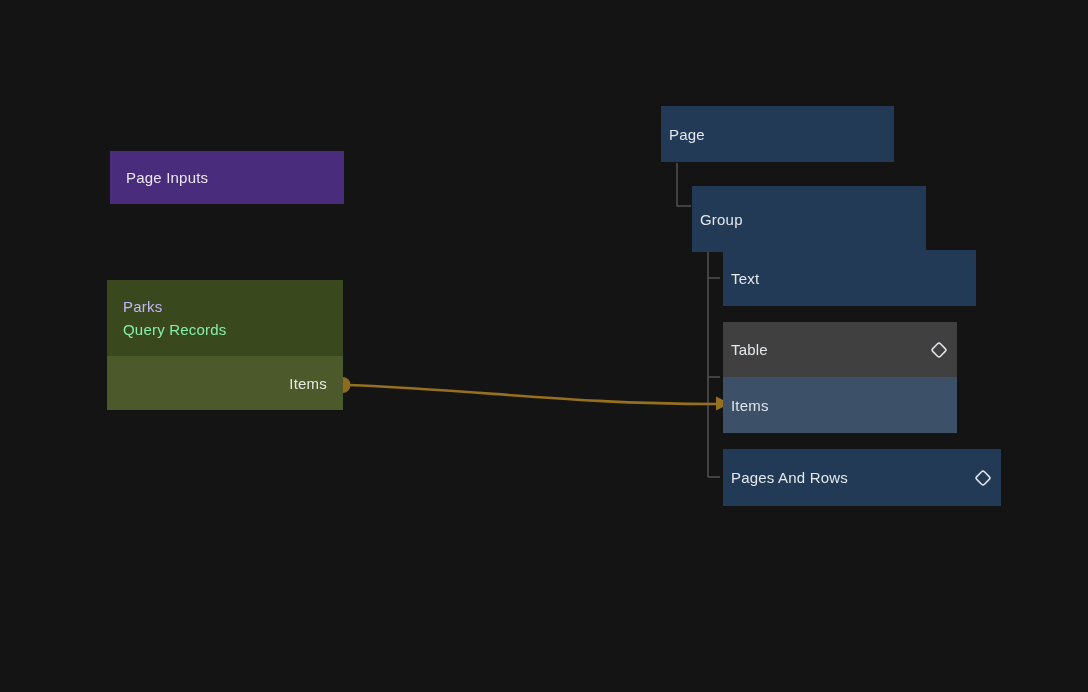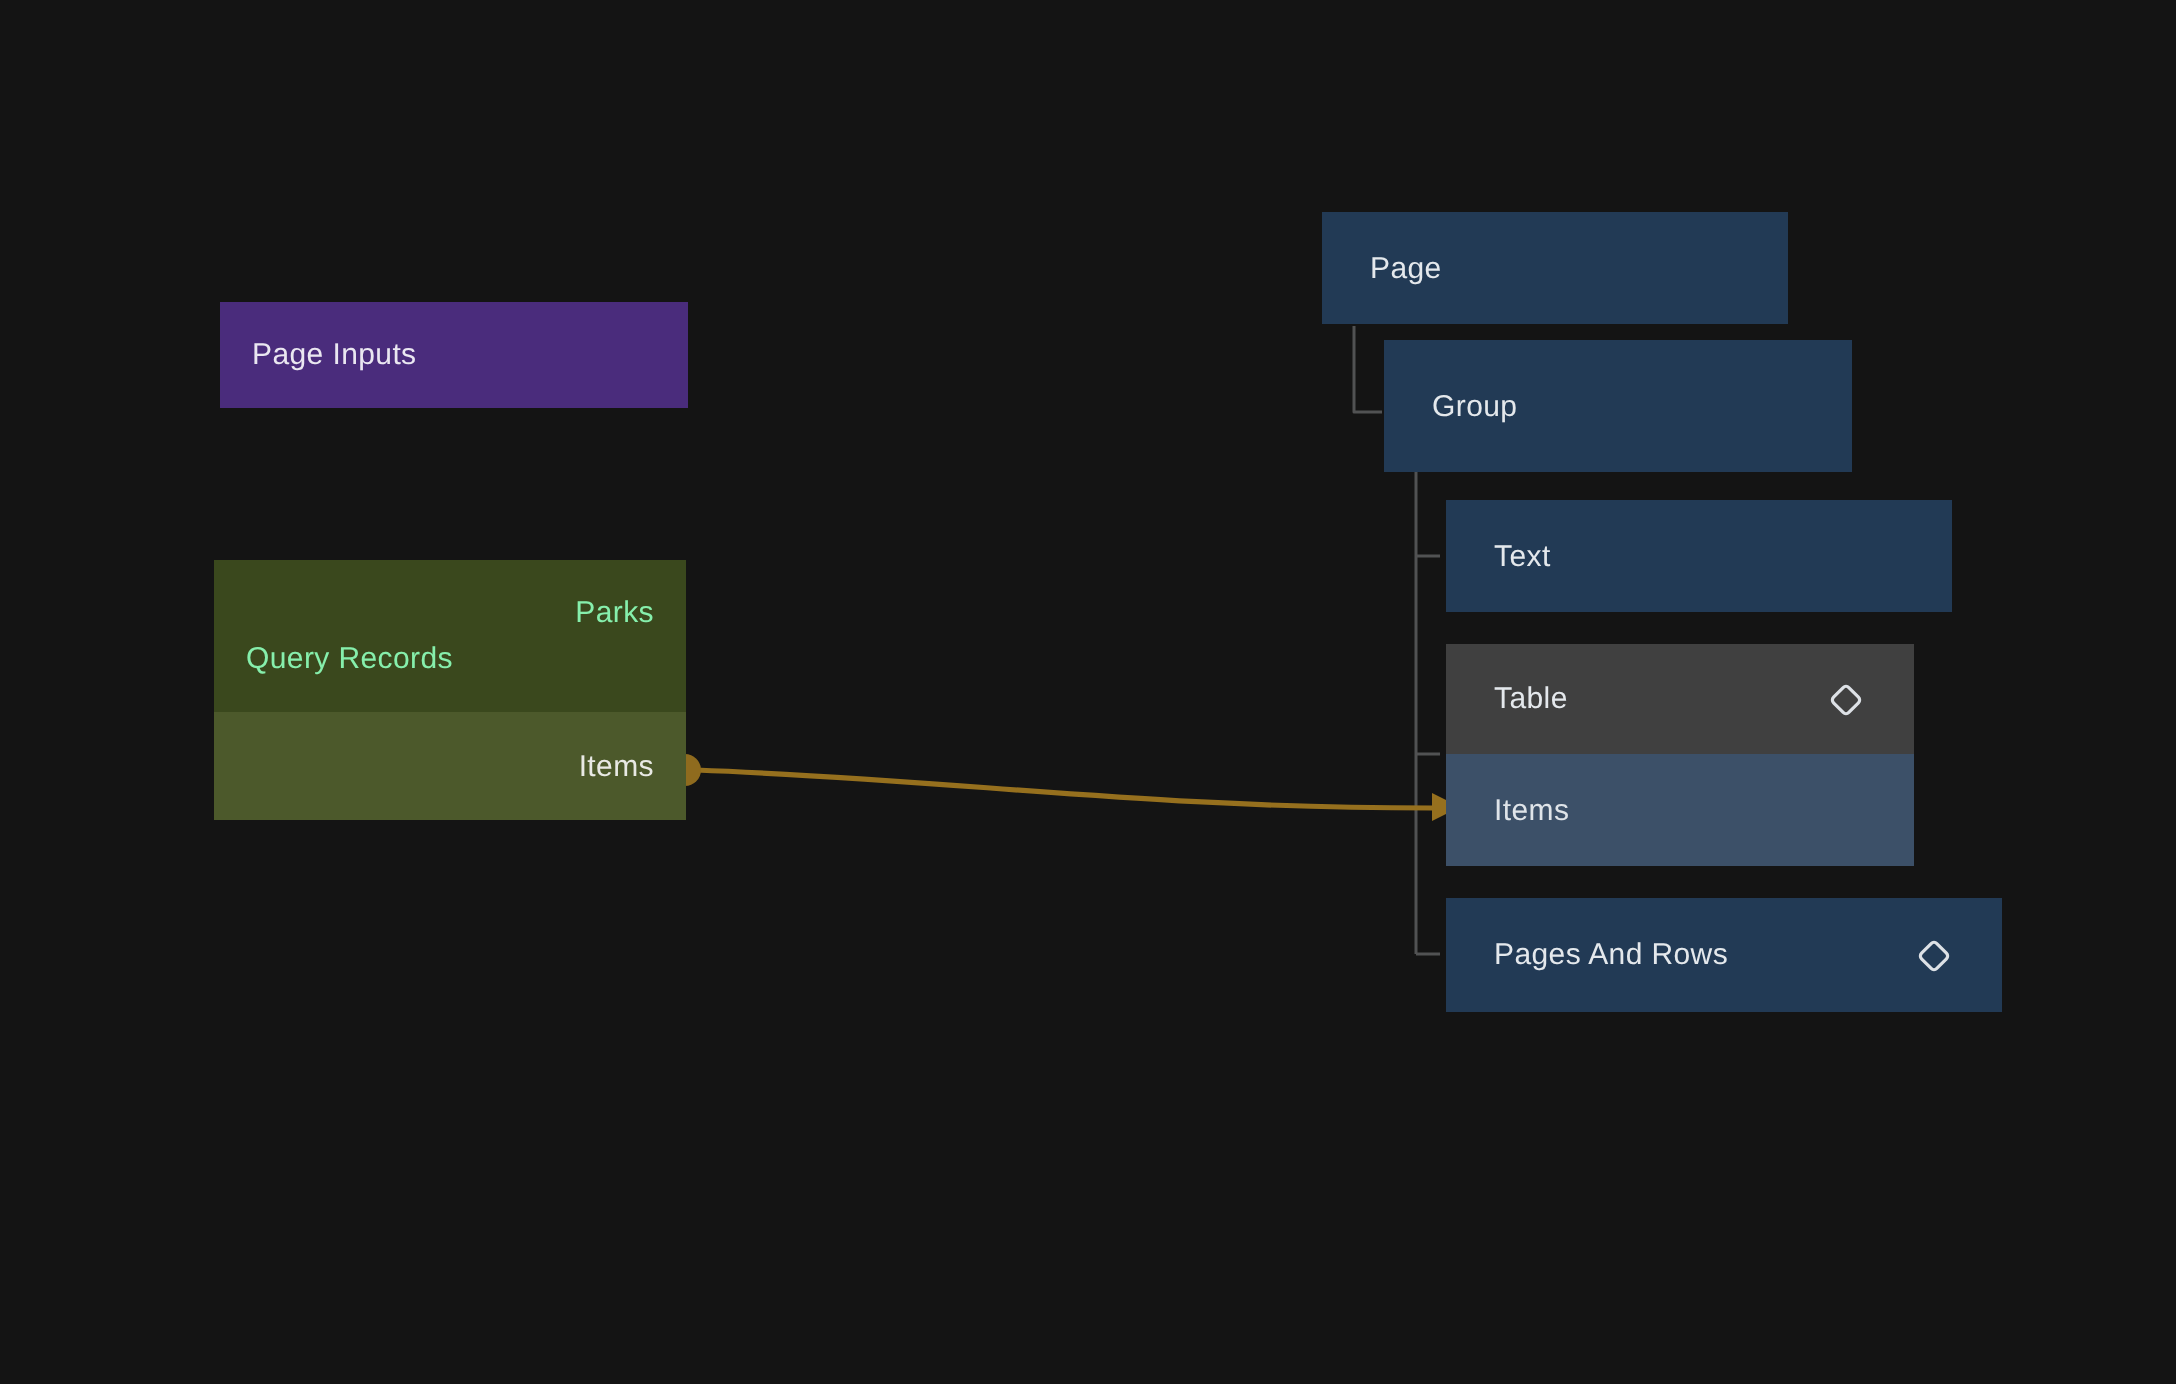--- a/index.html
+++ b/index.html
@@ -25,21 +25,21 @@
   .node {
     position: absolute;
     box-sizing: border-box;
     color: #e4e8ec;
     font-size: 15px;
     letter-spacing: 0.2px;
   }
   .node-row {
     display: flex;
     align-items: center;
-    padding: 0 24px;
+    padding: 0 8px;
     box-sizing: border-box;
   }
   
   .n-purple {
     left: 110px; top: 151px;
     width: 234px; height: 53px;
     background: #4a2c7c;
     display: flex; align-items: center;
     padding: 0 16px;
     color: #eae7f1;
@@ -49,45 +49,44 @@
     left: 107px; top: 280px;
     width: 236px;
   }
   .q-header {
     background: #3a481d;
     height: 76px;
     padding: 15px 16px 0 16px;
     box-sizing: border-box;
   }
   .q-title {
-    color: #86efac;
+    color: #c4b5fd;
     font-size: 15px;
     line-height: 23px;
-    text-align: right;
   }
   .q-sub {
     color: #86efac;
     font-size: 15px;
     line-height: 23px;
   }
   .q-port-row {
     background: #4c592b;
     height: 54px;
     display: flex;
     align-items: center;
     justify-content: flex-end;
     padding: 0 16px;
     color: #e8e9e4;
   }
   
   .n-blue {
     background: #223a55;
   }
   .t-page  { left: 661px; top: 106px; width: 233px; height: 56px; }
-  .t-group { left: 692px; top: 170px; width: 234px; height: 66px; justify-content: flex-end; }
+  .t-group { left: 692px; top: 186px; width: 234px; height: 66px; justify-content: flex-end; }
   .t-text  { left: 723px; top: 250px; width: 253px; height: 56px; }
   .t-table { left: 723px; top: 322px; width: 234px; }
   .t-table-row { height: 55px; background: #404040; }
   .t-items-row { height: 56px; background: #3c5068; color: #dfe4e9; }
   .t-pages { left: 723px; top: 449px; width: 278px; height: 57px; }
   .row-label { flex: 1 1 auto; }
   .diamond-icon {
     flex: 0 0 auto;
     width: 20px; height: 20px;
     display: block;

